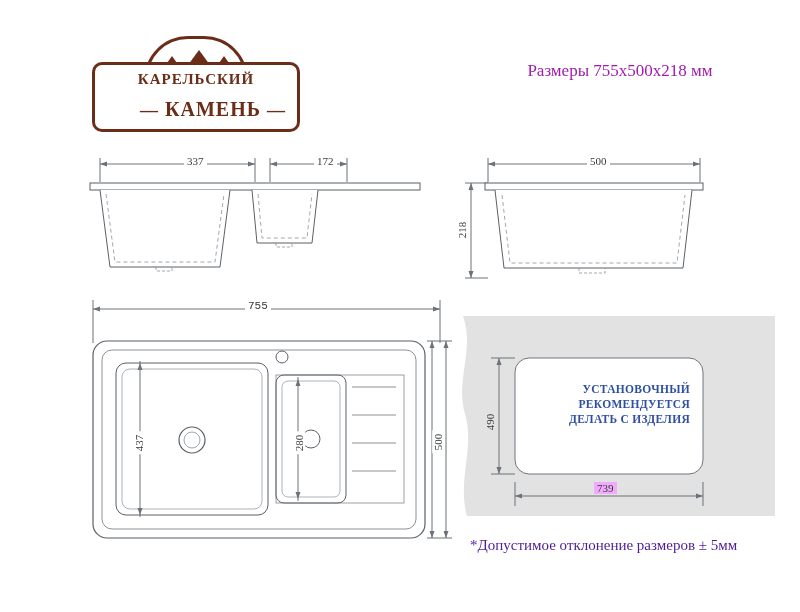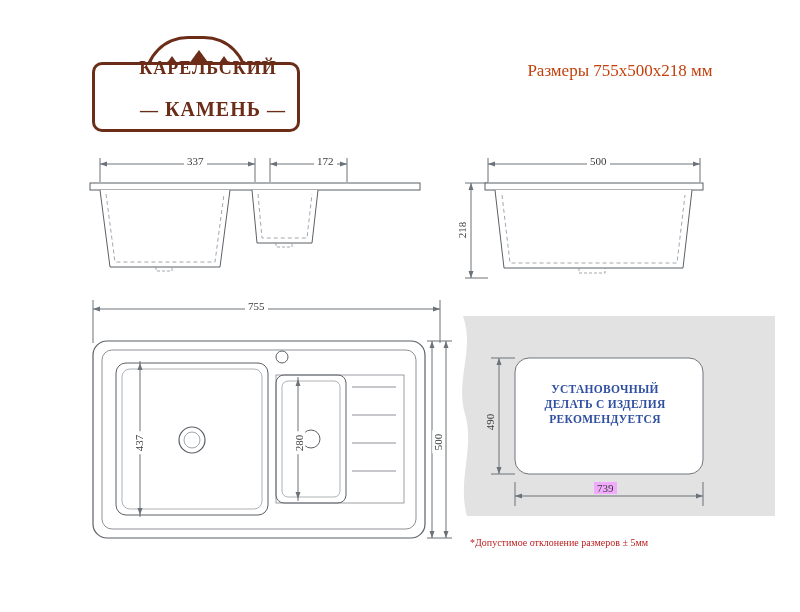--- a/index.html
+++ b/index.html
@@ -60,70 +60,70 @@
   .mtn.m3 { left: 60px; bottom: 0; }
   .logo-line1, .logo-line2 {
     position: absolute;
     width: 208px;
     text-align: center;
     font-family: "Liberation Serif", serif;
     font-weight: bold;
     color: #6b2d18;
     letter-spacing: 1px;
   }
-  .logo-line1 { top: 22px; font-size: 18px; margin-left: 12px; }
+  .logo-line1 { top: 35px; font-size: 15px; }
   .logo-line2 { top: 62px; font-size: 20px; padding-left: 17px; }
   .logo-line2 .dash { font-size: 18px; }
   
   .title-block {
     position: absolute;
     left: 470px;
     top: 52px;
     width: 300px;
     text-align: center;
   }
   .title-model {
     font-size: 22px;
     font-weight: bold;
     color: #3a1a0d;
     letter-spacing: 0.5px;
   }
   .title-model .num { font-size: 24px; }
   .title-dims {
     margin-top: 9px;
     font-size: 17px;
-    color: #c2410c;
+    color: #a21caf;
   }
   .dim-label {
     position: absolute;
     font-size: 11px;
     color: #3a3a3a;
     font-family: "Liberation Serif", serif;
     background: #ffffff;
     padding: 0 3px;
     white-space: nowrap;
   }
   .dim-label.vert {
     transform: rotate(-90deg);
     transform-origin: center center;
   }
   svg { position: absolute; overflow: visible; }
   .note {
     position: absolute;
     left: 470px;
     top: 537px;
-    font-size: 10px;
-    color: #b91c1c;
+    font-size: 15px;
+    color: #4c1d95;
   }
   .install-text {
     position: absolute;
     left: 520px;
     top: 382px;
     width: 170px;
-    text-align: center;
+    text-align: right;
     font-size: 11.5px;
     font-weight: bold;
     color: #2f4fa0;
     line-height: 15px;
     letter-spacing: 0.3px;
   }
 </style>
 </head>
 <body>
 
@@ -257,21 +257,21 @@
     </g>
 
     <g stroke="#6b7279" stroke-width="1" fill="none">
       <line x1="218" y1="82" x2="218" y2="206"></line>
     </g>
     <g fill="#6b7279">
       <polygon points="218,84 215.5,91 220.5,91"></polygon>
       <polygon points="218,204 215.5,197 220.5,197"></polygon>
     </g>
   </svg>
-  <div class="dim-label" style="left:245px; top:300px;">755</div>
+  <div class="dim-label" style="left:245px; top:300px;font-family:Liberation Mono, monospace;">755</div>
   <div class="dim-label vert" style="left:427px; top:436px;">500</div>
   <div class="dim-label vert" style="left:128px; top:437px;">437</div>
   <div class="dim-label vert" style="left:288px; top:437px;">280</div>
 
   <svg width="330" height="230" style="left:455px; top:310px;">
 
     <path d="M8,6 C20,40 0,70 10,104 C20,138 2,170 12,206 L320,206 L320,6 Z" fill="#e2e2e2" stroke="none"></path>
 
     <rect x="60" y="48" width="188" height="116" rx="14" ry="14" fill="#ffffff" stroke="#6f757c" stroke-width="1"></rect>
 
@@ -285,21 +285,21 @@
     </g>
     <g fill="#6b7279">
       <polygon points="44,48 41.5,55 46.5,55"></polygon>
       <polygon points="44,164 41.5,157 46.5,157"></polygon>
       <polygon points="60,186 67,183.5 67,188.5"></polygon>
       <polygon points="248,186 241,183.5 241,188.5"></polygon>
     </g>
   </svg>
   <div class="install-text">
     <div>УСТАНОВОЧНЫЙ</div>
+    <div>РЕКОМЕНДУЕТСЯ</div>
     <div>ДЕЛАТЬ С ИЗДЕЛИЯ</div>
-    <div>РЕКОМЕНДУЕТСЯ</div>
   </div>
   <div class="dim-label vert" style="left:479px; top:416px; background:#e2e2e2;">490</div>
   <div class="dim-label" style="left:594px; top:482px; background:#f0abfc;">739</div>
 
   <div class="note">*Допустимое отклонение размеров ± 5мм</div>
 
 </div>
 
 </body></html>

